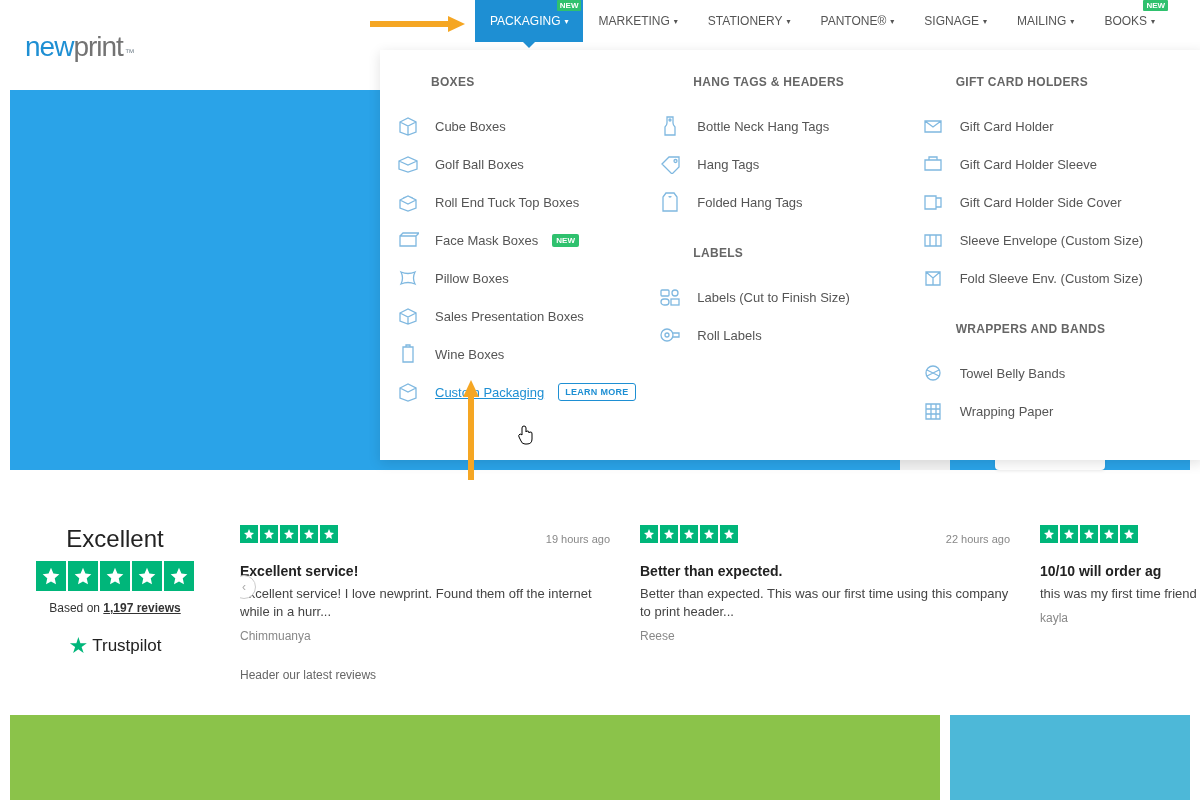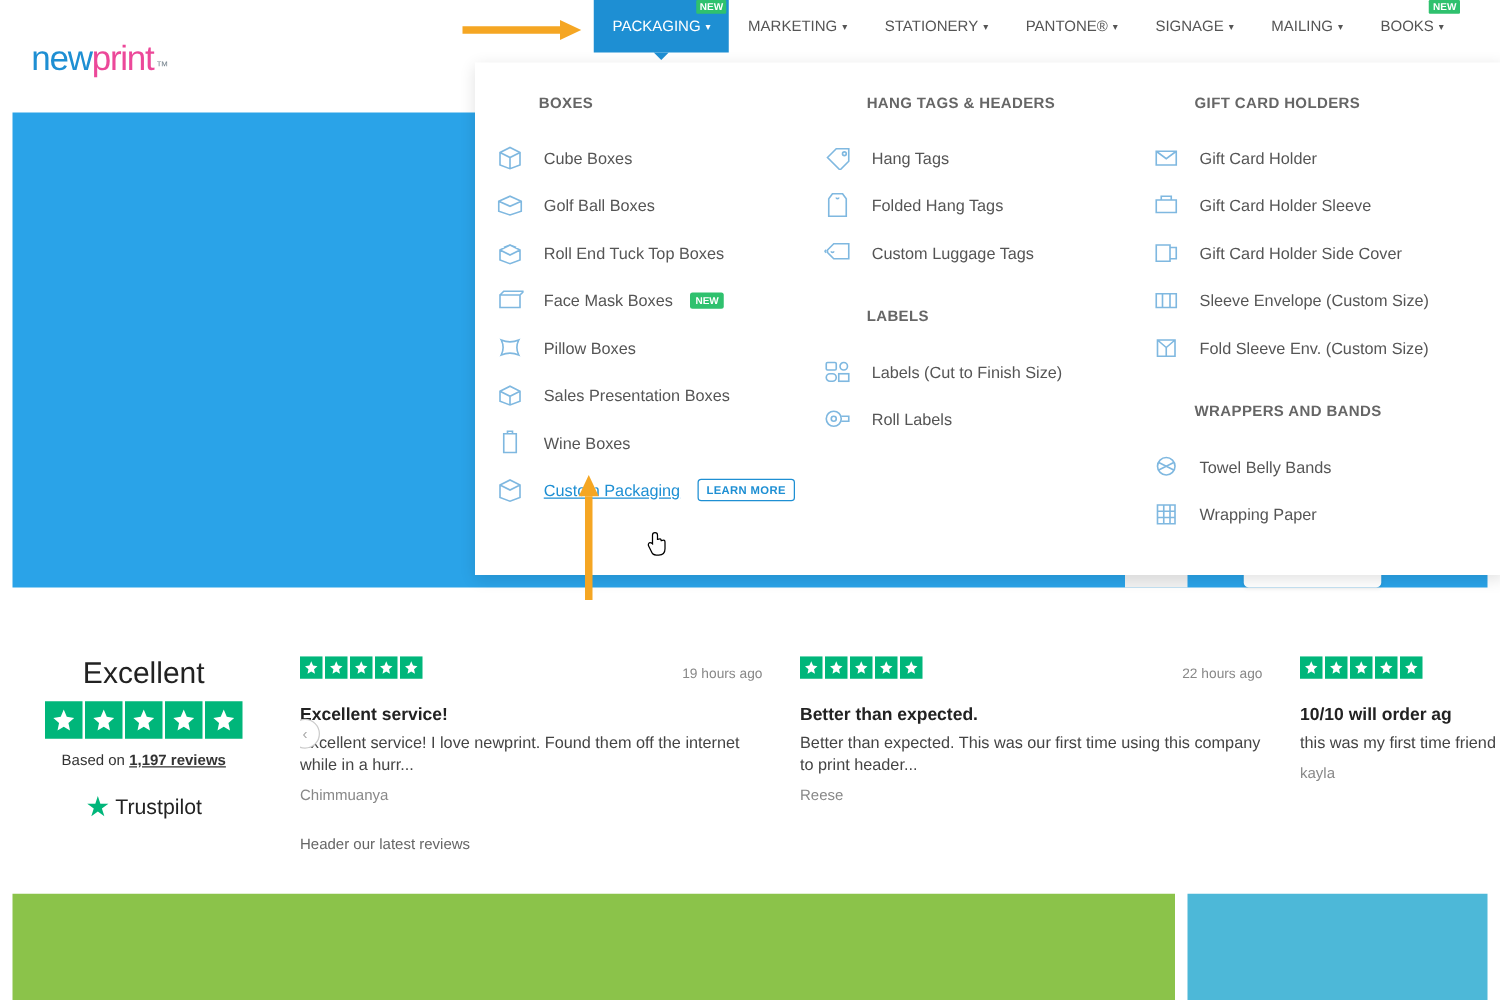--- a/index.html
+++ b/index.html
@@ -1,21 +1,21 @@
 <!DOCTYPE html>
 <html><head>
 <meta charset="utf-8">
 <style>
 * { margin: 0; padding: 0; box-sizing: border-box; }
 body { font-family: Arial, Helvetica, sans-serif; background: #fff; width: 1200px; height: 800px; overflow: hidden; position: relative; }
 
 .header { display: flex; align-items: center; padding: 0 25px; height: 50px; position: relative; }
 .logo { display: flex; align-items: baseline; font-size: 28px; font-weight: 400; letter-spacing: -1px; }
 .logo .l1 { color: #1e8fd3; }
-.logo .l2 { color: #ec4899; margin-top: 44px; }
+.logo .l2 { color: #737373; margin-top: 44px; }
 .logo .tm { font-size: 10px; color: #7d8a94; vertical-align: top; margin-left: 2px; }
 
 .arrow-h { position: absolute; left: 370px; top: 18px; width: 95px; height: 12px; }
 .arrow-h .shaft { position: absolute; left: 0; top: 3px; width: 78px; height: 6px; background: #f5a623; }
 .arrow-h .head { position: absolute; right: 0; top: -2px; width: 0; height: 0; border-left: 17px solid #f5a623; border-top: 8px solid transparent; border-bottom: 8px solid transparent; }
 
 .nav { display: flex; position: absolute; left: 475px; top: 0; }
 .nav-item { padding: 14px 15px; font-size: 12px; color: #555; cursor: pointer; position: relative; display: flex; align-items: center; gap: 4px; }
 .nav-item.active { background: #1e8fd3; color: #fff; }
 .nav-item .caret { font-size: 8px; }
@@ -194,41 +194,41 @@
         </span>
         <span class="link">Custom Packaging</span> 
         <span class="learn-more">LEARN MORE</span>
       </div>
   </div>
 
   <div class="mega-col">
     <h4>HANG TAGS &amp; HEADERS</h4>
     <div class="mega-item">
         <span class="icon-slot">
+          <svg width="20" height="22" viewBox="0 0 20 22">
+            <path d="M7 2 L13 2 L13 8 Q13 10 15 12 L15 20 L5 20 L5 12 Q7 10 7 8 Z M9 5 A1 1 0 1 0 11 5 A1 1 0 1 0 9 5"></path>
+          </svg>
+        </span>
+        <span>Bottle Neck Hang Tags</span>
+      </div>
+    <div class="mega-item">
+        <span class="icon-slot">
           <svg width="22" height="20" viewBox="0 0 22 20">
             <path d="M3 10 L10 3 L20 3 L20 13 L13 20 L3 10 Z M15 7 A1.5 1.5 0 1 0 18 7 A1.5 1.5 0 1 0 15 7"></path>
           </svg>
         </span>
         <span>Hang Tags</span>
       </div>
     <div class="mega-item">
         <span class="icon-slot">
           <svg width="20" height="22" viewBox="0 0 20 22">
             <path d="M6 2 L14 2 L17 6 L17 20 L3 20 L3 6 Z M6 2 L3 6 M14 2 L17 6 M9 5 A1 1 0 1 0 11 5"></path>
           </svg>
         </span>
         <span>Folded Hang Tags</span>
-      </div>
-    <div class="mega-item">
-        <span class="icon-slot">
-          <svg width="22" height="20" viewBox="0 0 22 20">
-            <path d="M3 8 L8 3 L20 3 L20 15 L8 15 L3 10 Z M6 9 A1 1 0 1 0 8 9 M2 8 Q0 9 2 10"></path>
-          </svg>
-        </span>
-        <span>Custom Luggage Tags</span>
       </div>
     <h4 class="secondary">LABELS</h4>
     <div class="mega-item">
         <span class="icon-slot">
           <svg width="22" height="20" viewBox="0 0 22 20">
             <rect x="2" y="3" width="8" height="6" rx="1"></rect>
             <circle cx="16" cy="6" r="3"></circle>
             <rect x="2" y="12" width="8" height="6" rx="3"></rect>
             <rect x="12" y="12" width="8" height="6"></rect>
           </svg>

